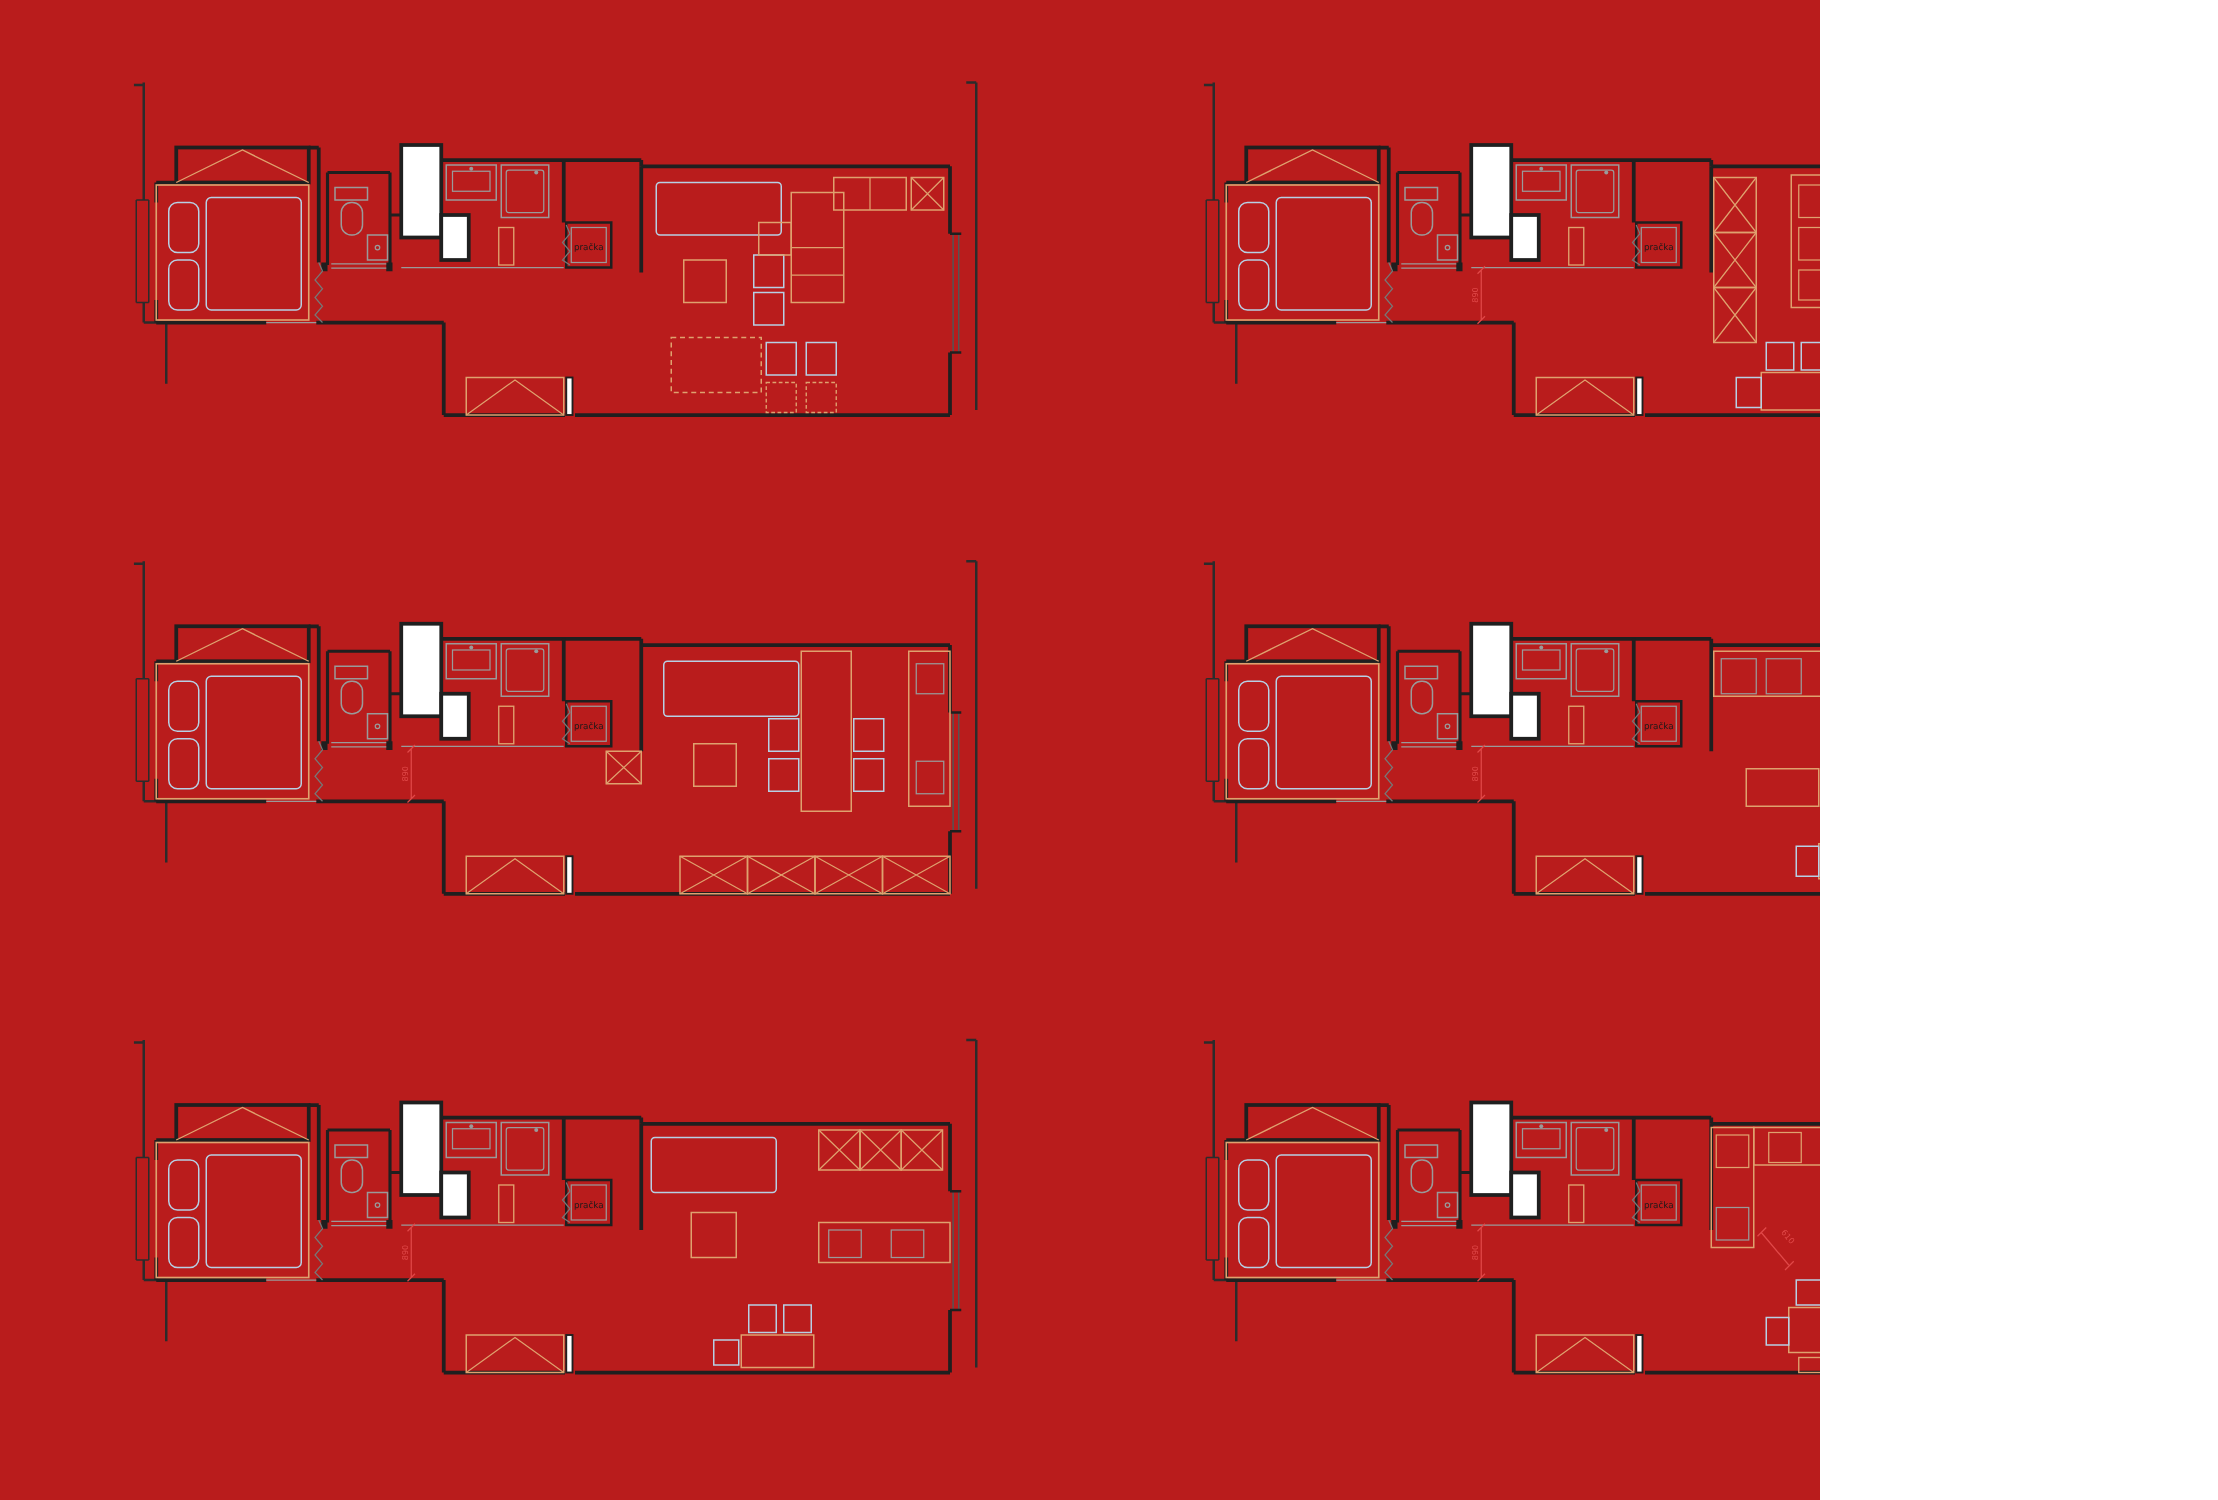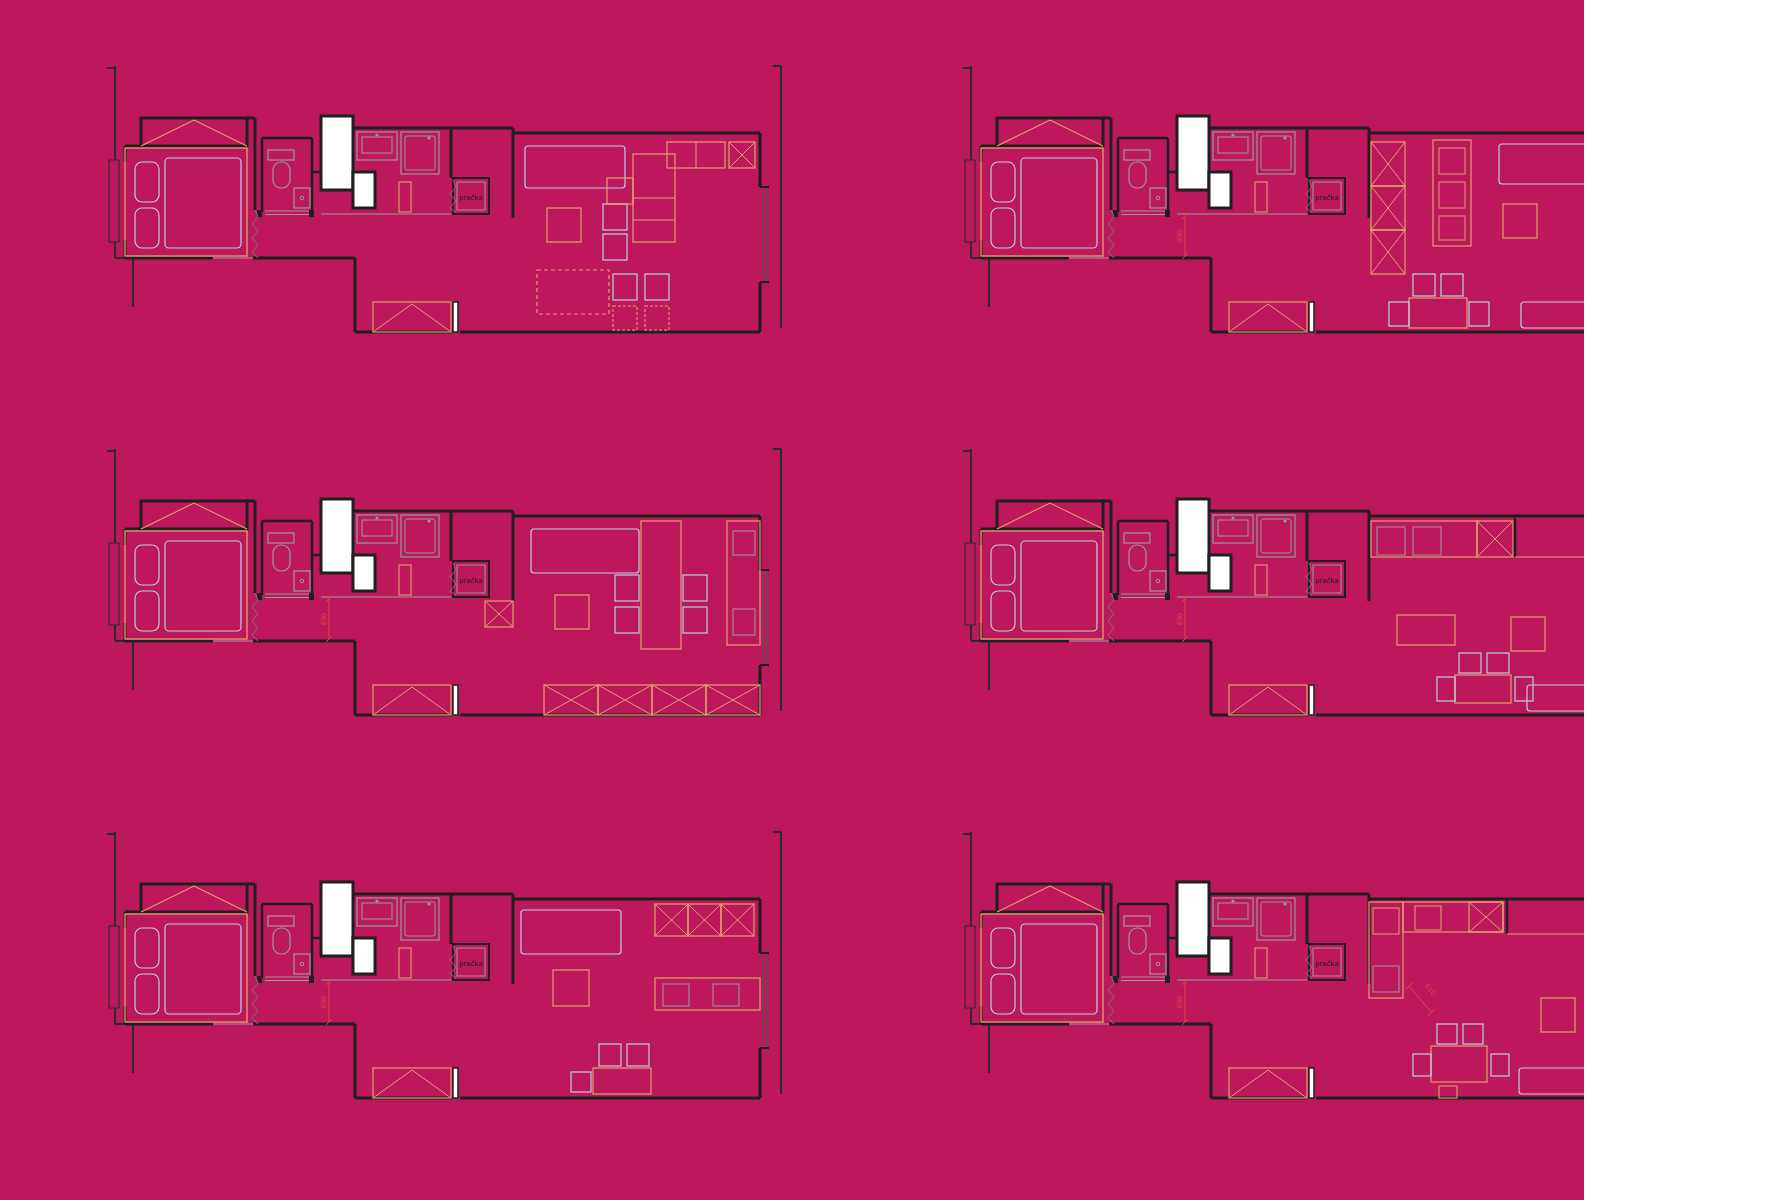--- a/index.html
+++ b/index.html
@@ -1,16 +1,16 @@
 <!DOCTYPE html>
 <html><head>
 <meta charset="utf-8">
 <style>
   html,body{margin:0;padding:0;background:#ffffff;}
-  #sheet{position:relative;width:1584px;height:1200px;background:#be185d;overflow:hidden;
+  #sheet{position:relative;width:1456px;height:1200px;background:#b91c1c;overflow:hidden;
          font-family:"DejaVu Sans",sans-serif;}
   figure.plan{position:absolute;margin:0;padding:0;width:680px;height:272px;}
   figure.plan svg{display:block;width:680px;height:272px;}
   text{font-family:"DejaVu Sans",sans-serif;}
 </style>
 </head>
 <body>
 
 <div id="sheet">
   <figure class="plan" style="left:107px;top:62px">

